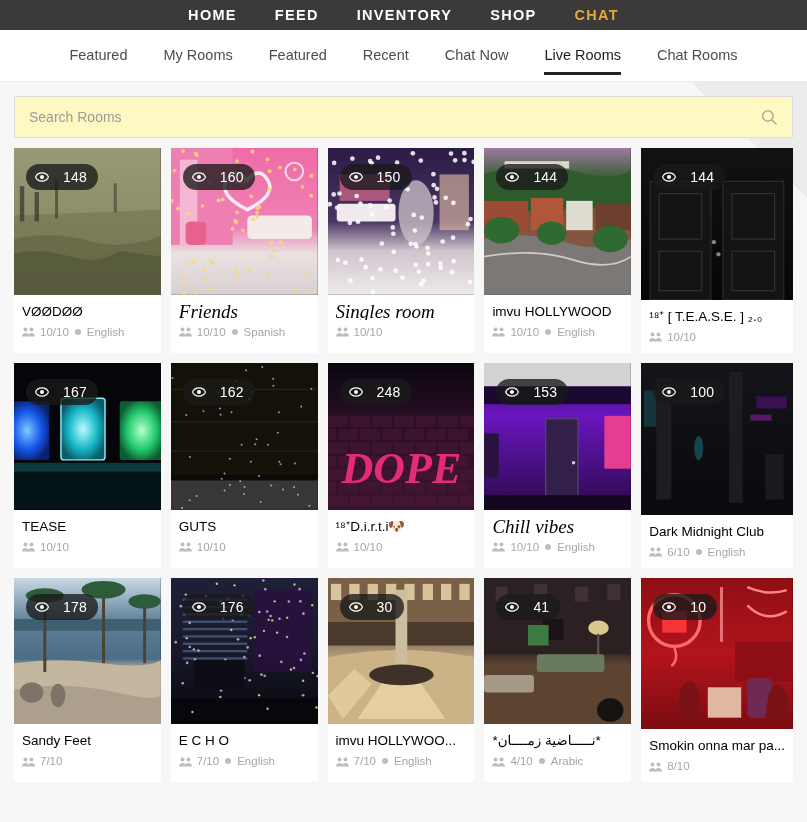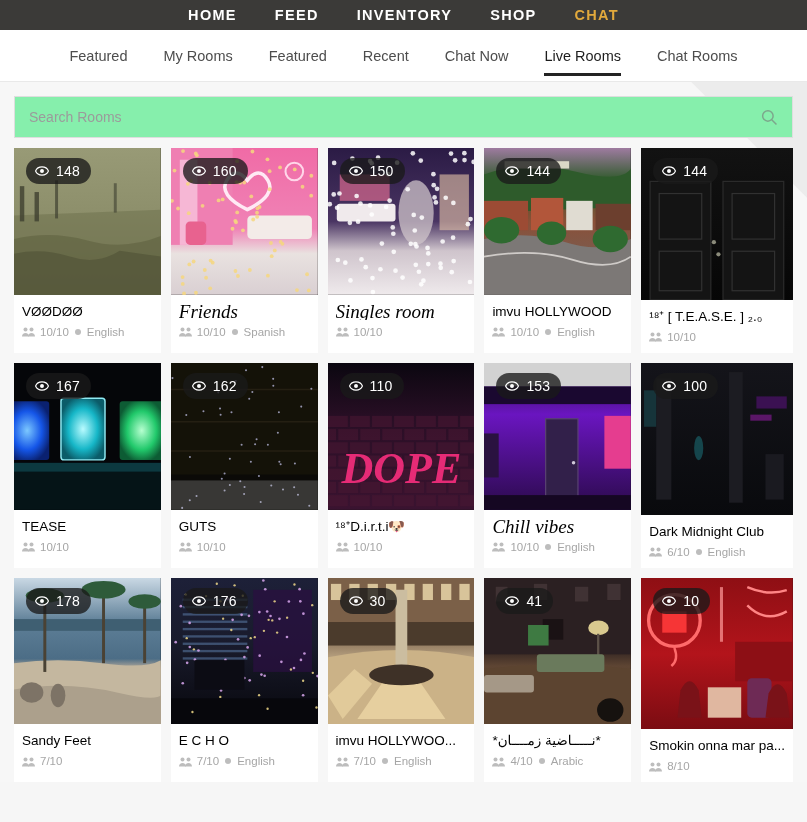--- a/index.html
+++ b/index.html
@@ -27,21 +27,21 @@
     cursor: pointer;
     white-space: nowrap;
   }
   .topnav-item.active { color: #e2a93c; }
 
   
   .tabbar {
     height: 52px;
     background: #ffffff;
     display: flex;
-    align-items: center;
+    align-items: flex-end;
     justify-content: center;
     gap: 36px;
     border-bottom: 1px solid #e9e9e9;
     position: relative;
   }
   .tab {
     font-size: 14.5px;
     color: #4d4d4d;
     cursor: pointer;
     position: relative;
@@ -69,21 +69,21 @@
     content: "";
     position: absolute;
     right: 0; top: 0;
     width: 120px; height: 120px;
     background: linear-gradient(225deg, #ececec 0%, #ececec 48%, #f7f7f7 48.5%);
     pointer-events: none;
   }
   .searchbar {
     position: relative;
     height: 42px;
-    background: #86efac;
+    background: #fef9c3;
     border: 1px solid #dedede;
     display: flex;
     align-items: center;
     padding: 0 14px;
     z-index: 2;
   }
   .searchbar input {
     flex: 1;
     border: none;
     outline: none;
@@ -114,28 +114,28 @@
     padding-top: 100%;
     overflow: hidden;
     background: #111;
   }
   .thumb-art {
     position: absolute;
     inset: 0;
   }
   .badge {
     position: absolute;
-    top: 10px; left: 12px;
+    top: 16px; left: 12px;
     background: rgba(26,26,26,.78);
     border-radius: 14px;
     height: 26px;
     padding: 0 11px 0 9px;
     display: flex;
     align-items: center;
-    gap: 7px;
+    gap: 14px;
     z-index: 5;
   }
   .badge .eye { width: 14px; height: 14px; flex: 0 0 14px; }
   .badge .count {
     color: #fff;
     font-size: 14px;
     font-weight: 500;
     letter-spacing: .2px;
   }
   .card-body { padding: 9px 8px 10px 8px; }
@@ -659,21 +659,21 @@
             <rect x="60" y="90" width="13.5" height="7.6" fill="#4a1733" opacity=".55"></rect>
             <rect x="75" y="90" width="13.5" height="7.6" fill="#4a1733" opacity=".55"></rect>
             <rect x="90" y="90" width="13.5" height="7.6" fill="#4a1733" opacity=".55"></rect>
             <text x="50" y="82" font-family="Liberation Serif, serif" font-style="italic" font-weight="bold" font-size="30" fill="#ef2d7a" text-anchor="middle" opacity=".95">DOPE</text>
           </svg>
           <div class="badge">
             <svg class="eye" viewBox="0 0 24 24" fill="#fff">
               <path d="M12 5C6.5 5 2.2 9 1 12c1.2 3 5.5 7 11 7s9.8-4 11-7c-1.2-3-5.5-7-11-7z" fill="none" stroke="#fff" stroke-width="2"></path>
               <circle cx="12" cy="12" r="3.4" fill="#fff"></circle>
             </svg>
-            <span class="count">110</span>
+            <span class="count">248</span>
           </div>
         </div>
         <div class="card-body">
           <div class="card-title">¹⁸⁺D.i.r.t.i🐶</div>
           <div class="card-meta">
             <svg class="people-icon" viewBox="0 0 26 20" fill="#a8a8a8">
               <circle cx="7" cy="6" r="4"></circle>
               <circle cx="19" cy="6" r="4"></circle>
               <path d="M0 20c0-4.4 3.1-7 7-7s7 2.6 7 7z"></path>
               <path d="M12 20c0-4.4 3.1-7 7-7s7 2.6 7 7z"></path>

